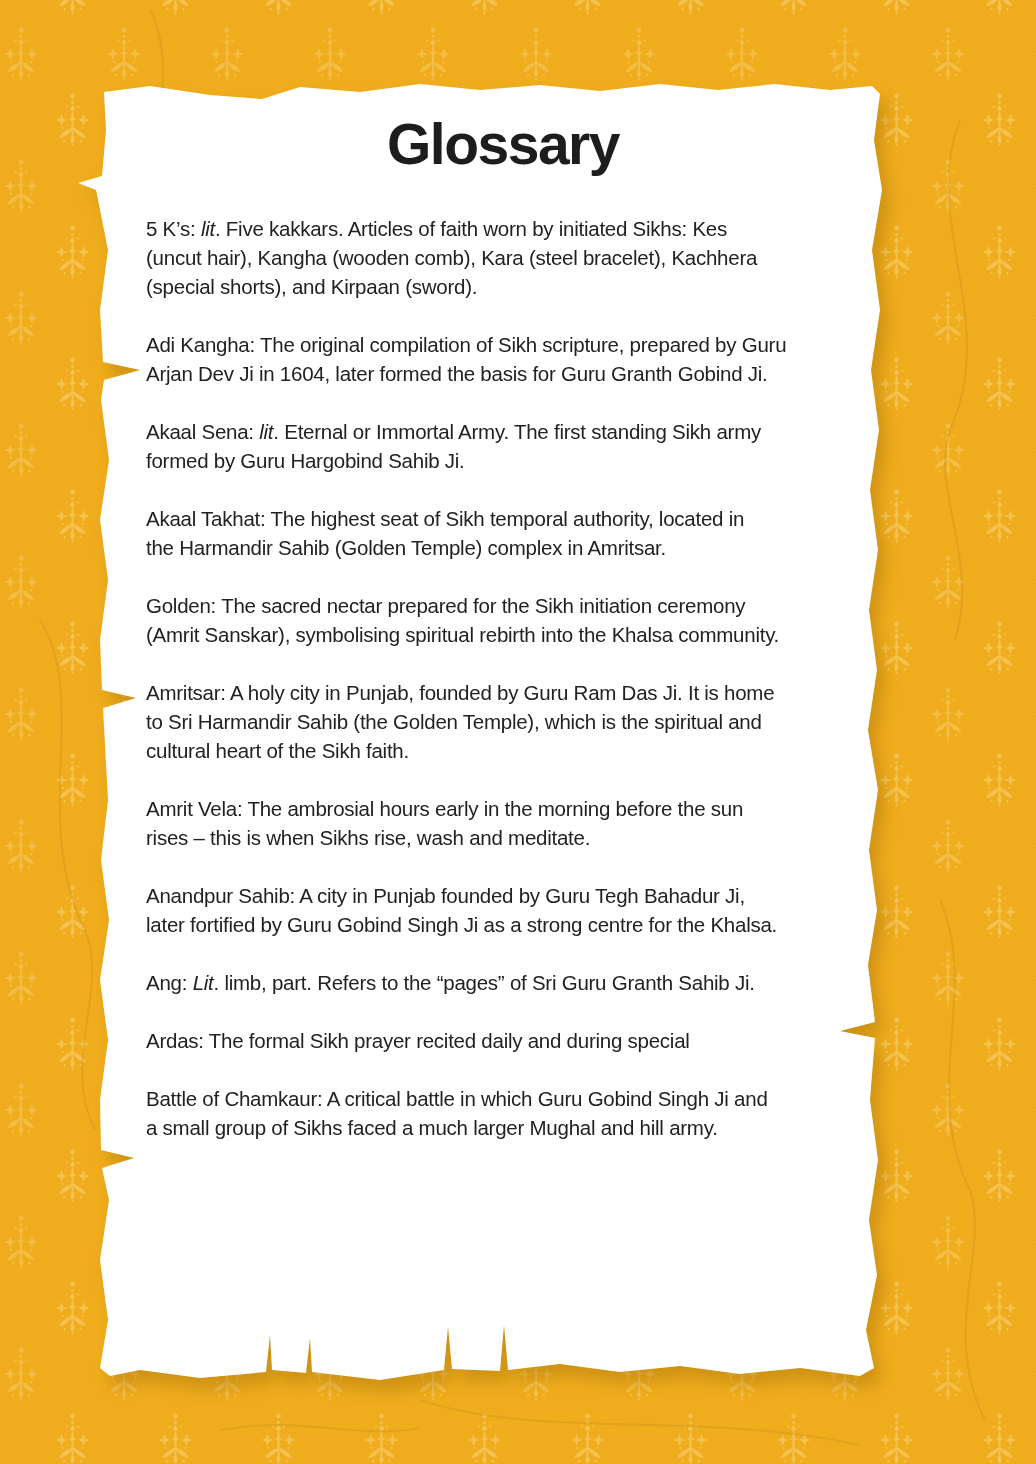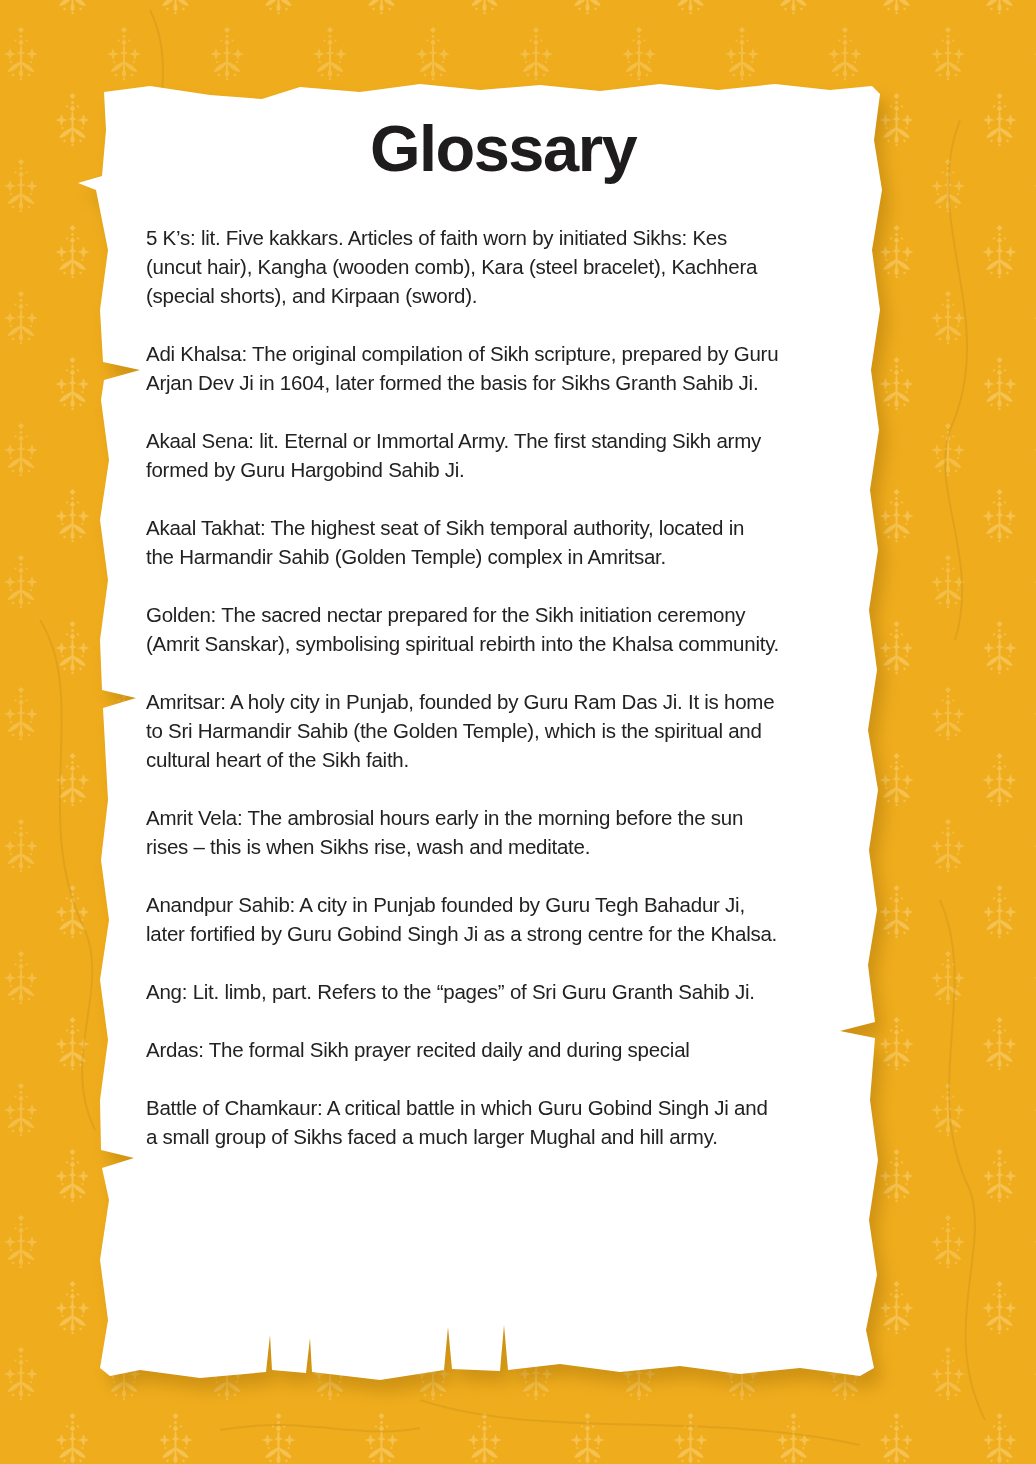--- a/index.html
+++ b/index.html
@@ -7,31 +7,31 @@
     width:1036px;height:1464px;position:relative;overflow:hidden;
     font-family:"Liberation Sans","DejaVu Sans",sans-serif;
     background:#EFAC1D;
   }
   #bg-svg{position:absolute;left:0;top:0;width:1036px;height:1464px;display:block;}
   .content{
     position:absolute;left:146px;top:112px;width:714px;
   }
   h1.page-title{
     margin:0 0 36px 0;text-align:center;
-    font-size:65px;line-height:1.15;font-weight:700;
+    font-size:57px;line-height:1.15;font-weight:700;
     letter-spacing:-1.5px;color:#1E1C1D;
   }
   p.entry{
     margin:0 0 29px 0;
     font-size:20.5px;line-height:29px;letter-spacing:-0.25px;
     color:#242122;
   }
   p.entry:last-child{margin-bottom:8px;}
   .b{font-weight:400;}
-  .i{}
+  .i{font-style:italic;}
 </style>
 </head>
 <body>
 
 <svg id="bg-svg" viewBox="0 0 1036 1464" xmlns="http://www.w3.org/2000/svg" aria-hidden="true">
   <defs>
     <g id="plant">
       <path d="M0,-31 L3,-28 L0,-25 L-3,-28 Z"></path>
       <circle cx="0" cy="-21.5" r="1.4"></circle>
       <circle cx="-5.5" cy="-17.5" r="1.1"></circle>
@@ -80,21 +80,21 @@
        L874,140 L882,190 L872,250 L880,310 L871,370 L879,430 L870,490 L878,550 L869,610 L877,670 L868,730 L878,790 L869,850 L877,910 L868,965
        L875,1022 L840,1031 L875,1038 L870,1100 L878,1160 L869,1220 L877,1275 L866,1330 L874,1368 L860,1376
        L800,1368 L740,1374 L680,1366 L620,1372 L560,1364 L508,1370 L504,1325 L500,1371 L452,1369 L448,1327 L444,1370 L380,1380 L312,1372 L310,1338 L306,1373 L272,1370 L270,1335 L266,1372 L200,1378 L140,1370 L110,1376 L100,1368
        L108,1320 L100,1260 L109,1200 L102,1168 L134,1158 L101,1150 L100,1100 L108,1040 L100,980 L109,920 L101,860 L108,800 L103,708 L136,698 L102,690 L100,640 L108,580 L100,520 L109,460 L101,400 L104,380 L140,370 L103,362 L100,310 L108,250 L96,190 L78,183 L102,176 L106,130 Z"></path>
 </svg>
 
 <div class="content">
   <h1 class="page-title">Glossary</h1>
   <div>
       <p class="entry"><span class="b">5 K’s</span><span>: </span><span class="i">lit</span><span>. Five kakkars. Articles of faith worn by initiated Sikhs: </span><span class="b">Kes</span><br><span>(uncut hair), </span><span class="b">Kangha</span><span> (wooden comb), </span><span class="b">Kara</span><span> (steel bracelet), </span><span class="b">Kachhera</span><br><span>(special shorts), and </span><span class="b">Kirpaan</span><span> (sword).</span></p>
-      <p class="entry"><span class="b">Adi Khalsa</span><span>: The original compilation of Sikh scripture, prepared by </span><span class="b">Guru</span><br><span class="b">Arjan Dev Ji</span><span> in 1604, later formed the basis for </span><span class="b">Sikhs Granth Sahib Ji</span><span>.</span></p>
+      <p class="entry"><span class="b">Adi Kangha</span><span>: The original compilation of Sikh scripture, prepared by </span><span class="b">Guru</span><br><span class="b">Arjan Dev Ji</span><span> in 1604, later formed the basis for </span><span class="b">Guru Granth Gobind Ji</span><span>.</span></p>
       <p class="entry"><span class="b">Akaal Sena</span><span>: </span><span class="i">lit</span><span>. Eternal or Immortal Army. The first standing Sikh army</span><br><span>formed by </span><span class="b">Guru Hargobind Sahib Ji</span><span>.</span></p>
       <p class="entry"><span class="b">Akaal Takhat</span><span>: The highest seat of Sikh temporal authority, located in</span><br><span>the </span><span class="b">Harmandir Sahib</span><span> (Golden Temple) complex in </span><span class="b">Amritsar</span><span>.</span></p>
       <p class="entry"><span class="b">Golden</span><span>: The sacred nectar prepared for the Sikh initiation ceremony</span><br><span>(</span><span class="b">Amrit Sanskar</span><span>), symbolising spiritual rebirth into the </span><span class="b">Khalsa</span><span> community.</span></p>
       <p class="entry"><span class="b">Amritsar</span><span>: A holy city in Punjab, founded by </span><span class="b">Guru Ram Das Ji</span><span>. It is home</span><br><span>to </span><span class="b">Sri Harmandir Sahib</span><span> (the Golden Temple), which is the spiritual and</span><br><span>cultural heart of the Sikh faith.</span></p>
       <p class="entry"><span class="b">Amrit Vela</span><span>: The ambrosial hours early in the morning before the sun</span><br><span>rises – this is when Sikhs rise, wash and meditate.</span></p>
       <p class="entry"><span class="b">Anandpur Sahib</span><span>: A city in Punjab founded by </span><span class="b">Guru Tegh Bahadur Ji</span><span>,</span><br><span>later fortified by </span><span class="b">Guru Gobind Singh Ji</span><span> as a strong centre for the </span><span class="b">Khalsa</span><span>.</span></p>
       <p class="entry"><span class="b">Ang</span><span>: </span><span class="i">Lit</span><span>. limb, part. Refers to the “pages” of </span><span class="b">Sri Guru Granth Sahib Ji</span><span>.</span></p>
       <p class="entry"><span class="b">Ardas</span><span>: The formal Sikh prayer recited daily and during special</span><br></p>
       <p class="entry"><span class="b">Battle of Chamkaur</span><span>: A critical battle in which </span><span class="b">Guru Gobind Singh Ji</span><span> and</span><br><span>a small group of Sikhs faced a much larger </span><span class="b">Mughal</span><span> and </span><span class="b">hill</span><span> army.</span></p>
     </div>

